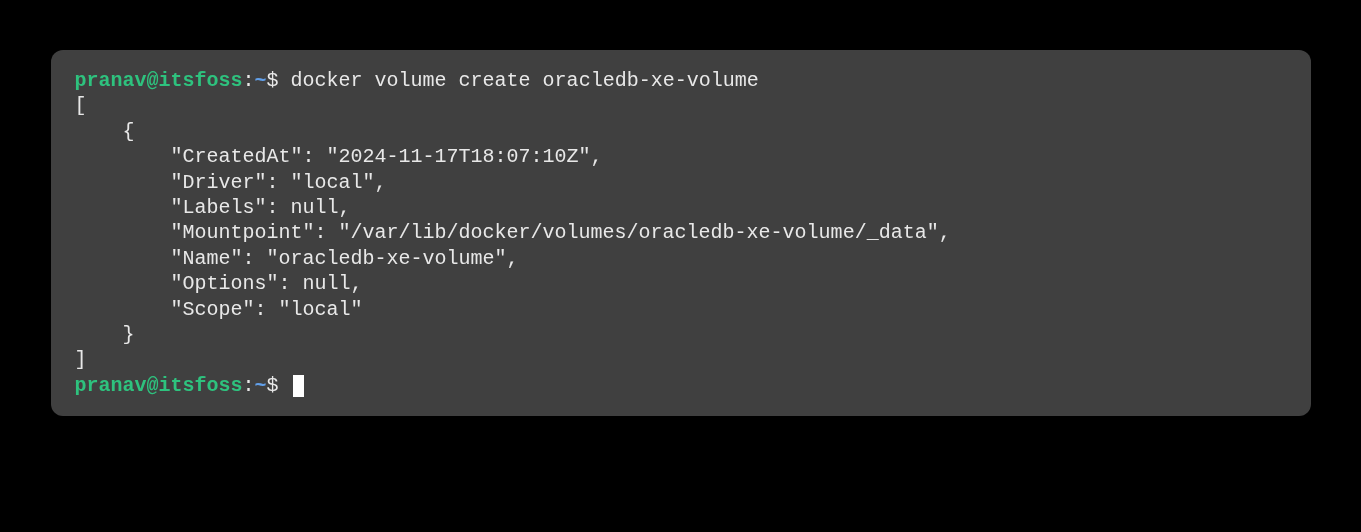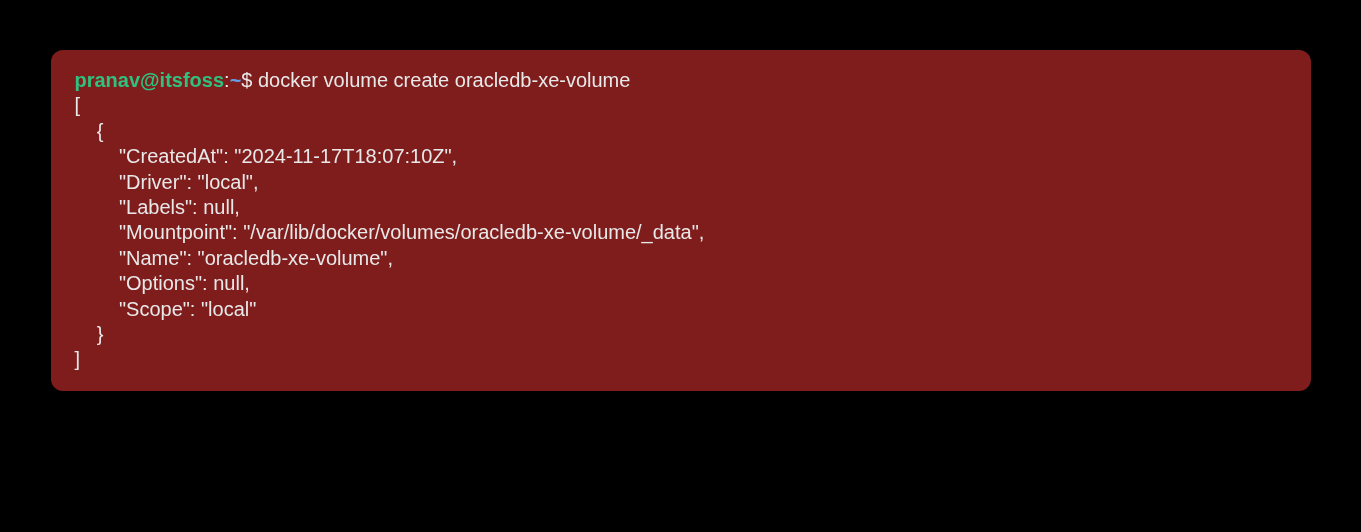--- a/index.html
+++ b/index.html
@@ -10,25 +10,25 @@
     body {
       background: #000000;
       width: 1361px;
       height: 532px;
       display: flex;
       align-items: flex-start;
       justify-content: center;
       padding-top: 50px;
     }
     .terminal {
-      background: #7f1d1d;
+      background: #404040;
       border-radius: 12px;
       padding: 18px 24px;
       width: 1260px;
-      font-family: Liberation Sans, sans-serif;
+      font-family: Liberation Mono, monospace;
       font-size: 20px;
       line-height: 1.27;
       color: #e8e8e8;
       box-shadow: 0 10px 40px rgba(0,0,0,0.5);
     }
     .line {
       white-space: pre;
     }
     .user-host {
       color: #2ec27e;
@@ -68,13 +68,14 @@
   <div class="line output">    {</div>
   <div class="line output">        "CreatedAt": "2024-11-17T18:07:10Z",</div>
   <div class="line output">        "Driver": "local",</div>
   <div class="line output">        "Labels": null,</div>
   <div class="line output">        "Mountpoint": "/var/lib/docker/volumes/oracledb-xe-volume/_data",</div>
   <div class="line output">        "Name": "oracledb-xe-volume",</div>
   <div class="line output">        "Options": null,</div>
   <div class="line output">        "Scope": "local"</div>
   <div class="line output">    }</div>
   <div class="line output">]</div>
+  <div class="line"><span class="user-host">pranav@itsfoss</span><span class="colon">:</span><span class="path">~</span><span class="prompt">$ </span><span class="cursor"></span></div>
 </div>
 
 </body></html>

